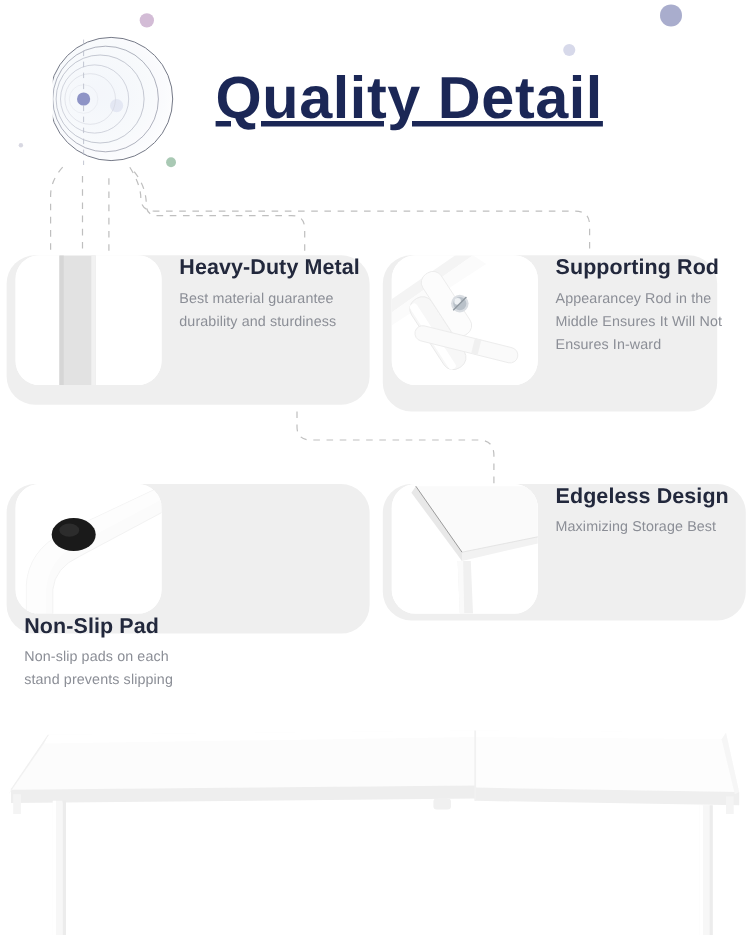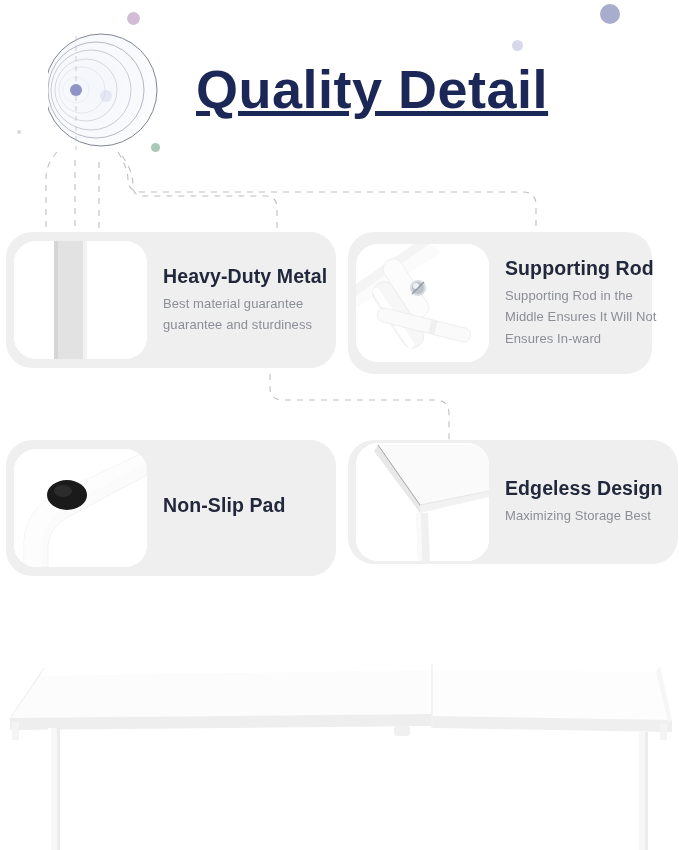--- a/index.html
+++ b/index.html
@@ -65,21 +65,20 @@
     pointer-events: none;
   }
 
   
   .feature-card {
     position: absolute;
     box-sizing: border-box;
     background: #efefef;
     border-radius: 26px;
     display: flex;
-    align-items: center;
   }
   .card-photo {
     position: relative;
     flex: 0 0 auto;
     width: 133px;
     height: 118px;
     margin-left: 8px;
     background: #ffffff;
     border-radius: 22px;
     overflow: hidden;
@@ -100,21 +99,21 @@
   .card-desc {
     font-size: 13px;
     line-height: 1.62;
     color: #8b8e96;
     letter-spacing: 0.1px;
   }
   .card-desc div { white-space: nowrap; }
 
   #card-heavy-duty-metal { left: 6px;   top: 232px; width: 330px; height: 136px; }
   #card-supporting-rod   { left: 348px; top: 232px; width: 304px; height: 142px; }
-  #card-non-slip-pad     { left: 6px;   top: 440px; width: 330px; height: 136px; }
+  #card-non-slip-pad     { left: 6px;   top: 440px; width: 330px; height: 136px; flex-direction: column; }
   #card-edgeless-design  { left: 348px; top: 440px; width: 330px; height: 124px; }
 
   
   #product-photo {
     position: absolute;
     left: 0;
     top: 636px;
     width: 679px;
     height: 214px;
   }
@@ -175,21 +174,21 @@
       <rect x="0" y="0" width="133" height="118" fill="#ffffff"></rect>
       <rect x="40" y="0" width="33" height="118" fill="#e2e2e2"></rect>
       <rect x="40" y="0" width="4" height="118" fill="#d6d6d6"></rect>
       <rect x="69" y="0" width="4" height="118" fill="#f2f2f2"></rect>
     </svg>
   </div>
   <div class="card-text">
     <div class="card-title">Heavy-Duty Metal</div>
     <div class="card-desc">
       <div>Best material guarantee</div>
-      <div>guarantee and sturdiness</div>
+      <div>durability and sturdiness</div>
     </div>
   </div>
 </div>
 
 <div class="feature-card" id="card-supporting-rod">
   <div class="card-photo">
     <svg viewBox="0 0 133 118" width="133" height="118">
       <rect x="0" y="0" width="133" height="118" fill="#ffffff"></rect>
       <polygon points="0,40 58,0 74,0 0,52" fill="#f4f4f4"></polygon>
       <polygon points="0,52 74,0 86,8 0,64" fill="#fbfbfb"></polygon>
@@ -204,39 +203,43 @@
       <rect x="74" y="76" width="6" height="14" fill="#f0f0f0" transform="rotate(14 77 83)"></rect>
       <circle cx="62" cy="44" r="8" fill="#d9dde2"></circle>
       <circle cx="62" cy="44" r="6" fill="#b9c1c9"></circle>
       <circle cx="60" cy="42" r="3" fill="#eef1f4"></circle>
       <path d="M56 50 L68 38" stroke="#8e979f" stroke-width="1.2"></path>
     </svg>
   </div>
   <div class="card-text">
     <div class="card-title">Supporting Rod</div>
     <div class="card-desc">
-      <div>Supporting Rod in the</div>
+      <div>Appearancey Rod in the</div>
       <div>Middle Ensures It Will Not</div>
       <div>Ensures In-ward</div>
     </div>
   </div>
 </div>
 
 <div class="feature-card" id="card-non-slip-pad">
   <div class="card-photo">
     <svg viewBox="0 0 133 118" width="133" height="118">
       <rect x="0" y="0" width="133" height="118" fill="#ffffff"></rect>
       <path d="M133 2 L133 26 L58 66 Q36 76 34 96 L34 118 L10 118 L10 92 Q12 60 44 44 Z" fill="#fbfbfb" stroke="#f0f0f0" stroke-width="0.8"></path>
       <path d="M133 2 L133 14 L54 56 Q30 70 28 96 L28 118 L10 118 L10 92 Q12 60 44 44 Z" fill="#ffffff" opacity="0.55"></path>
       <ellipse cx="53" cy="46" rx="20" ry="15" fill="#1a1a1a"></ellipse>
       <ellipse cx="49" cy="42" rx="9" ry="6" fill="#2c2c2c"></ellipse>
     </svg>
   </div>
   <div class="card-text">
     <div class="card-title">Non-Slip Pad</div>
+    <div class="card-desc">
+      <div>Non-slip pads on each</div>
+      <div>stand prevents slipping</div>
+    </div>
   </div>
 </div>
 
 <div class="feature-card" id="card-edgeless-design">
   <div class="card-photo">
     <svg viewBox="0 0 133 118" width="133" height="118">
       <rect x="0" y="0" width="133" height="118" fill="#ffffff"></rect>
       <polygon points="22,2 133,2 133,48 64,62" fill="#fafafa"></polygon>
       <polygon points="22,2 64,62 133,48 133,54 64,70" fill="#f2f2f2"></polygon>
       <polygon points="22,2 64,62 64,70 18,8" fill="#e8e8e8"></polygon>

